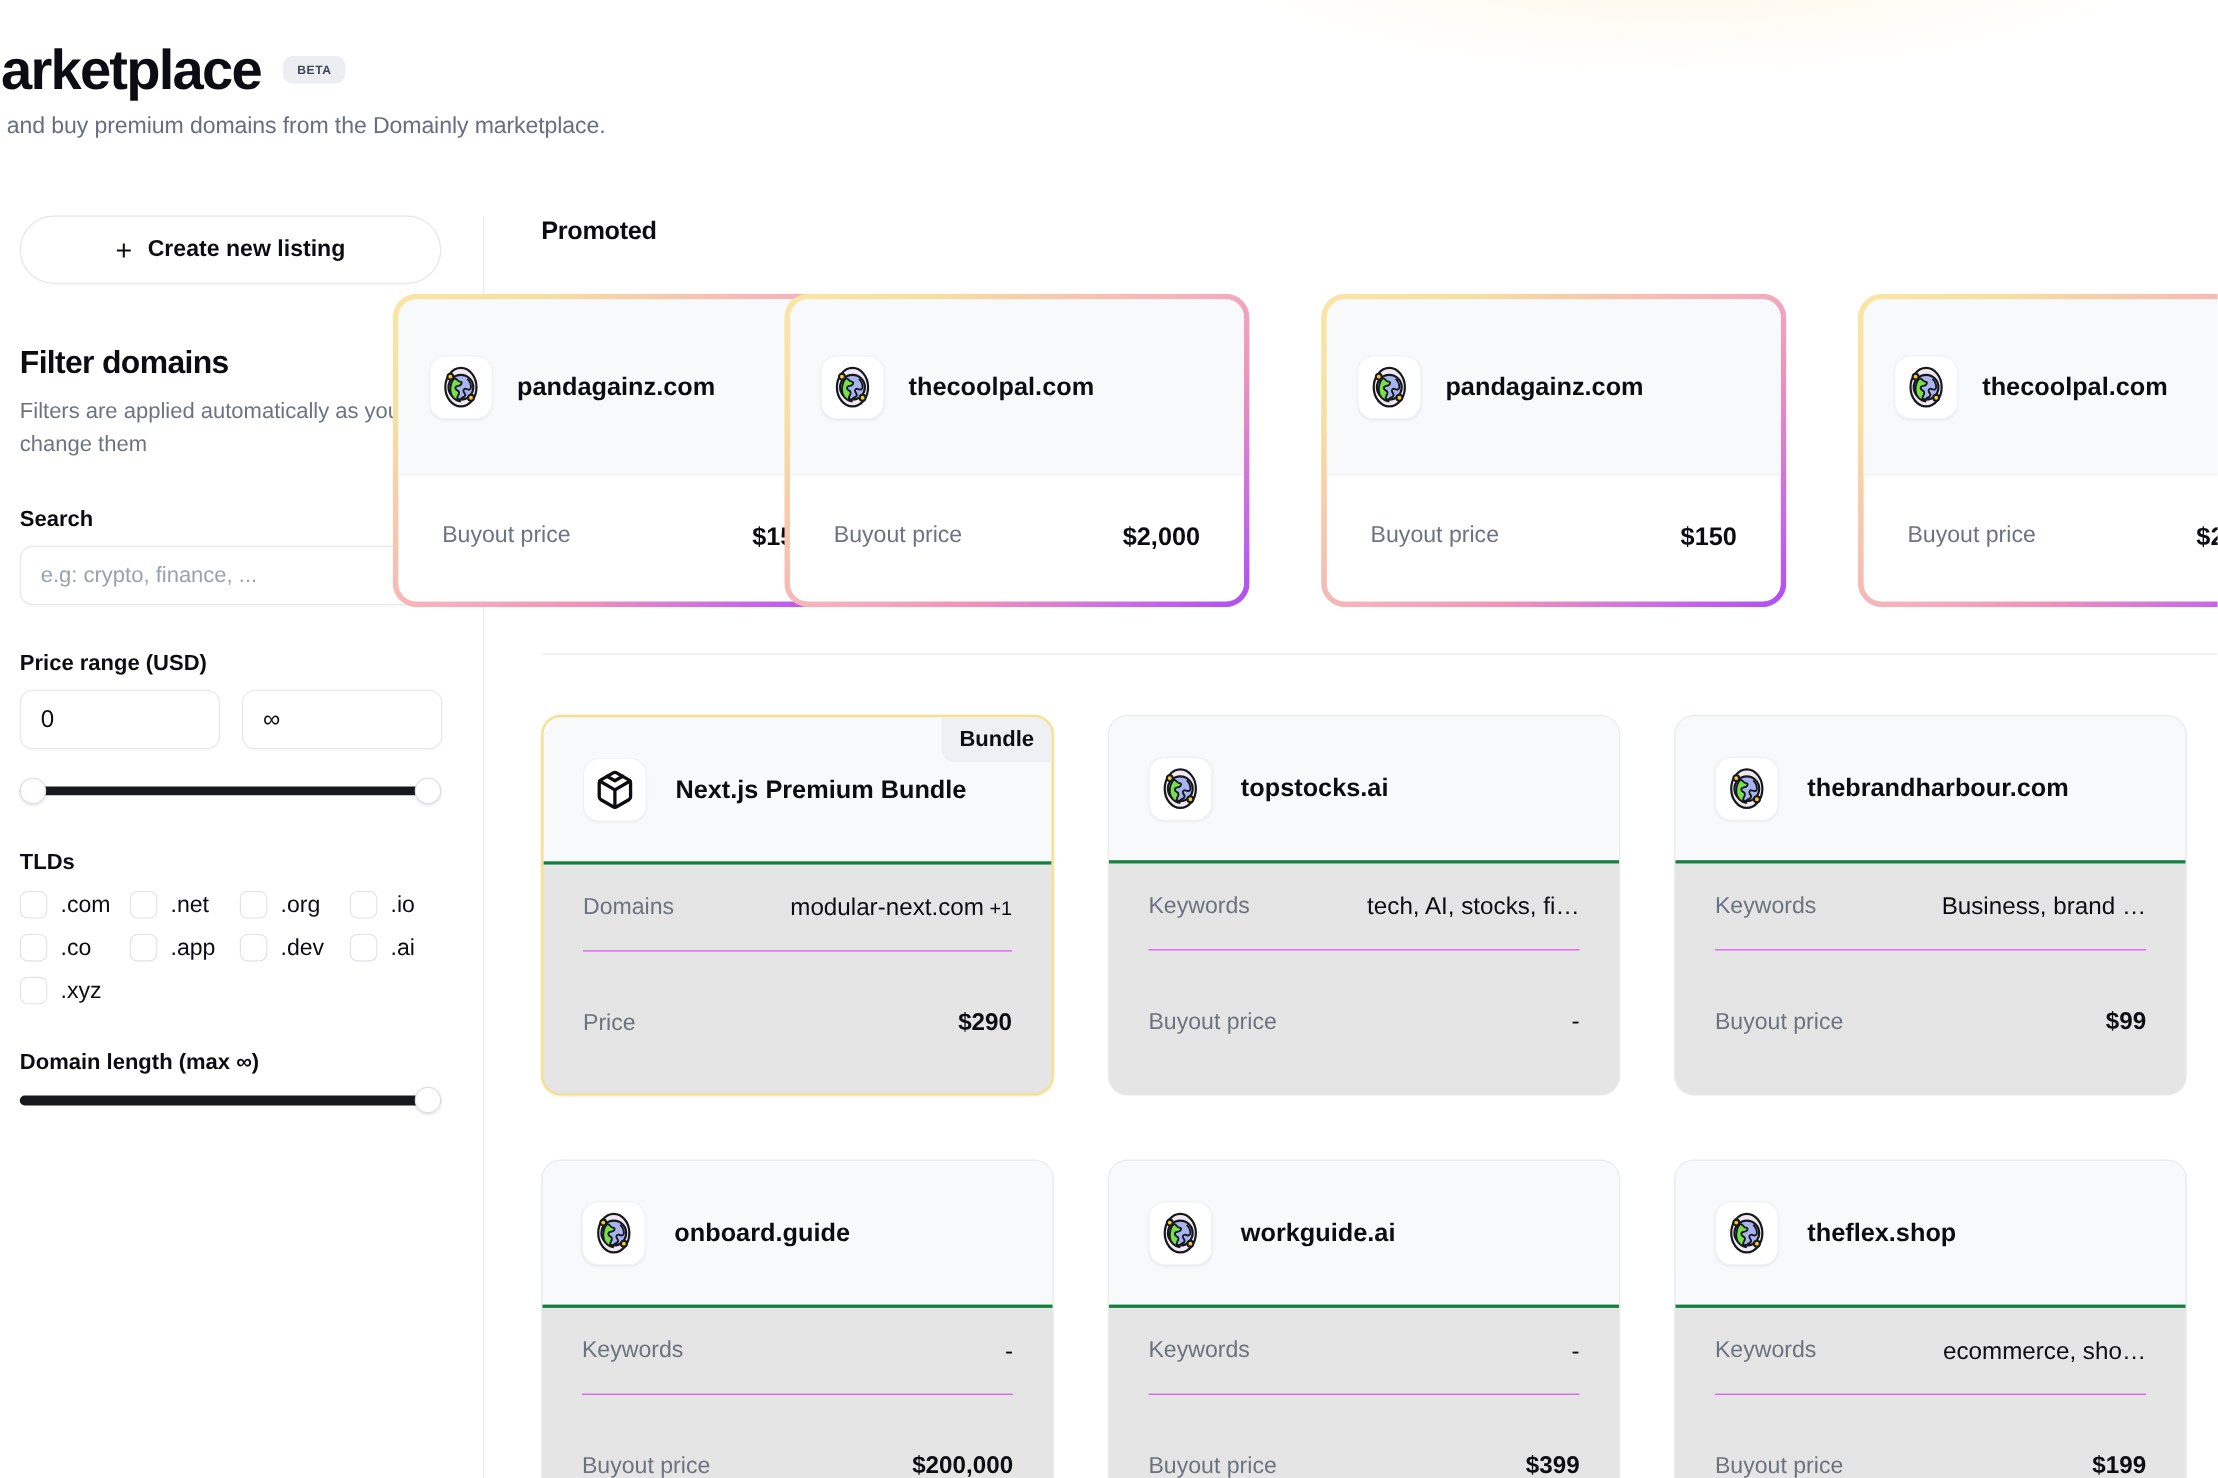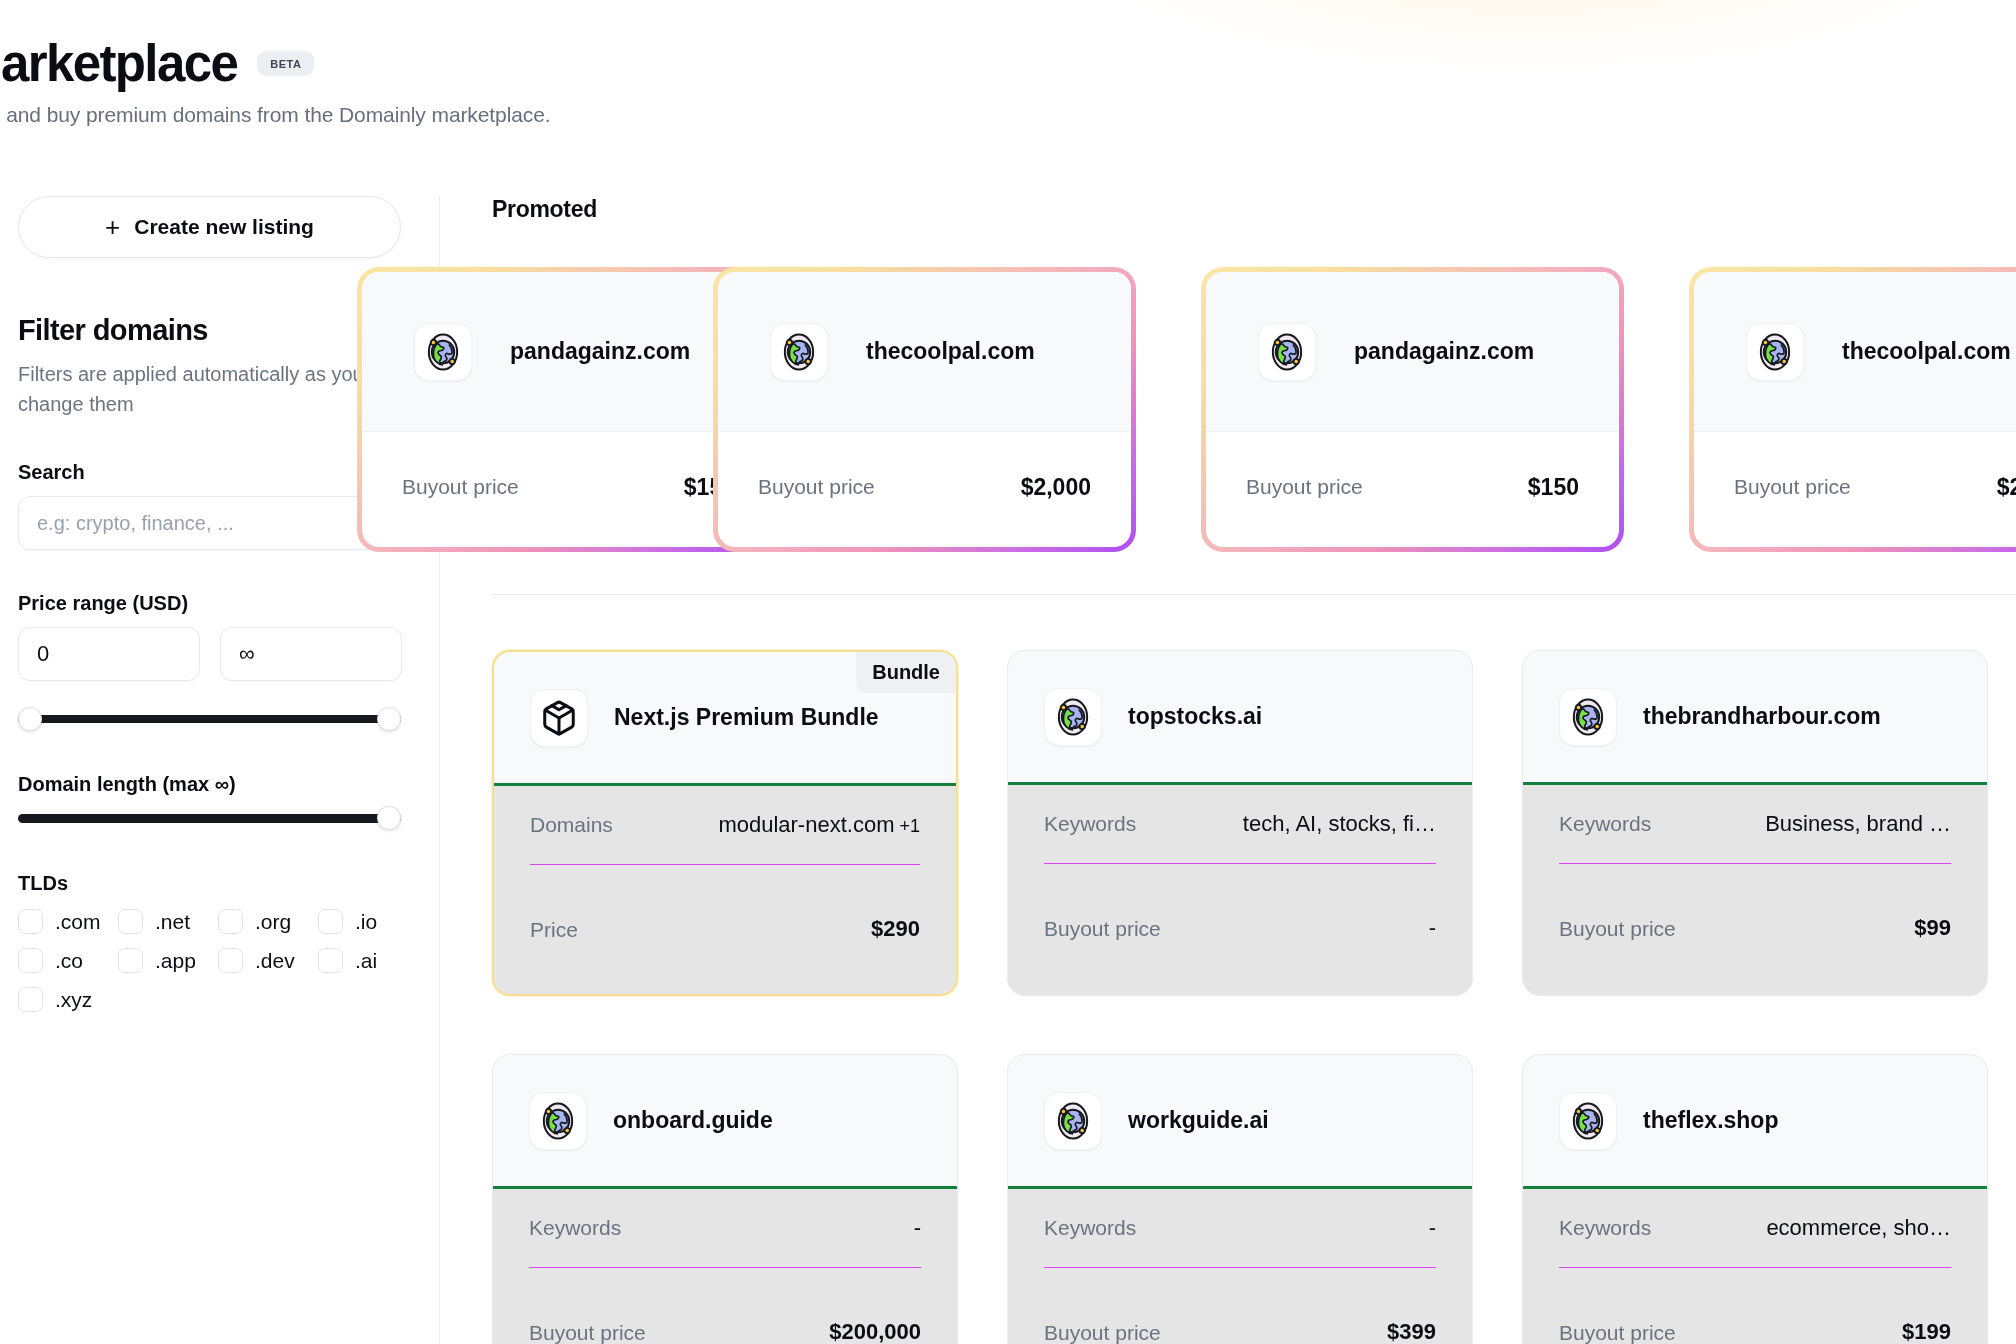--- a/index.html
+++ b/index.html
@@ -100,21 +100,21 @@
     position: absolute; top: 0; width: 423px; height: 285px;
     border-radius: 22px;
     background:
       linear-gradient(#fff,#fff) padding-box,
       linear-gradient(140deg,#fbe5a4 0%,#f8dfa0 18%,#f4adbe 52%,#ef94b8 66%,#c86ae6 86%,#ad4ef3 100%) border-box;
     border: 5px solid transparent;
     overflow: hidden;
   }
   .promo-card .head {
     height: 160px; background: #f7f9fb; border-bottom: 1px solid #eef0f3;
-    display: flex; align-items: center; padding-left: 52px; gap: 38px;
+    display: flex; align-items: center; padding-left: 28px; gap: 22px;
   }
   .promo-card .body { height: 110px; display: flex; align-items: center; justify-content: space-between; padding: 0 40px; }
   .promo-name { font-size: 23px; font-weight: 600; color: #0b0d12; white-space: nowrap; }
   .meta-key { font-size: 21px; color: #6c7380; }
   .meta-val { font-size: 23px; font-weight: 700; color: #0b0d12; }
 
   .fav {
     width: 58px; height: 58px; border-radius: 15px; background: #fff;
     border: 1px solid #f0f2f5; display: flex; align-items: center; justify-content: center; flex: none;
     box-shadow: 0 1px 2px rgba(16,24,40,.05);
@@ -189,67 +189,67 @@
           <input class="price-input" type="text" value="∞" style="">
         </div>
         <div class="slider">
           <div class="track"></div>
           <div class="knob left"></div>
           <div class="knob right"></div>
         </div>
       </div>
 
       <div class="group">
+        <div class="field-label">TLDs</div>
+        <div class="tld-grid" id="tld-grid">
+            <div class="tld-item">
+              <span class="cbox"></span>
+              <span class="tld-label">.com</span>
+            </div>
+            <div class="tld-item">
+              <span class="cbox"></span>
+              <span class="tld-label">.net</span>
+            </div>
+            <div class="tld-item">
+              <span class="cbox"></span>
+              <span class="tld-label">.org</span>
+            </div>
+            <div class="tld-item">
+              <span class="cbox"></span>
+              <span class="tld-label">.io</span>
+            </div>
+            <div class="tld-item">
+              <span class="cbox"></span>
+              <span class="tld-label">.co</span>
+            </div>
+            <div class="tld-item">
+              <span class="cbox"></span>
+              <span class="tld-label">.app</span>
+            </div>
+            <div class="tld-item">
+              <span class="cbox"></span>
+              <span class="tld-label">.dev</span>
+            </div>
+            <div class="tld-item">
+              <span class="cbox"></span>
+              <span class="tld-label">.ai</span>
+            </div>
+            <div class="tld-item">
+              <span class="cbox"></span>
+              <span class="tld-label">.xyz</span>
+            </div>
+          </div>
+      </div>
+
+      <div class="group">
         <div class="dlen-label">Domain length (max ∞)</div>
         <div class="slider2">
           <div class="track"></div>
           <div class="knob"></div>
         </div>
-      </div>
-
-      <div class="group">
-        <div class="field-label">TLDs</div>
-        <div class="tld-grid" id="tld-grid">
-            <div class="tld-item">
-              <span class="cbox"></span>
-              <span class="tld-label">.com</span>
-            </div>
-            <div class="tld-item">
-              <span class="cbox"></span>
-              <span class="tld-label">.net</span>
-            </div>
-            <div class="tld-item">
-              <span class="cbox"></span>
-              <span class="tld-label">.org</span>
-            </div>
-            <div class="tld-item">
-              <span class="cbox"></span>
-              <span class="tld-label">.io</span>
-            </div>
-            <div class="tld-item">
-              <span class="cbox"></span>
-              <span class="tld-label">.co</span>
-            </div>
-            <div class="tld-item">
-              <span class="cbox"></span>
-              <span class="tld-label">.app</span>
-            </div>
-            <div class="tld-item">
-              <span class="cbox"></span>
-              <span class="tld-label">.dev</span>
-            </div>
-            <div class="tld-item">
-              <span class="cbox"></span>
-              <span class="tld-label">.ai</span>
-            </div>
-            <div class="tld-item">
-              <span class="cbox"></span>
-              <span class="tld-label">.xyz</span>
-            </div>
-          </div>
       </div>
     </div>
   </div>
 
   <div class="main">
     <div class="section-title">Promoted</div>
 
     <div class="carousel" id="carousel">
         <div class="promo-card" style="left: -135px;">
           <div class="head">

